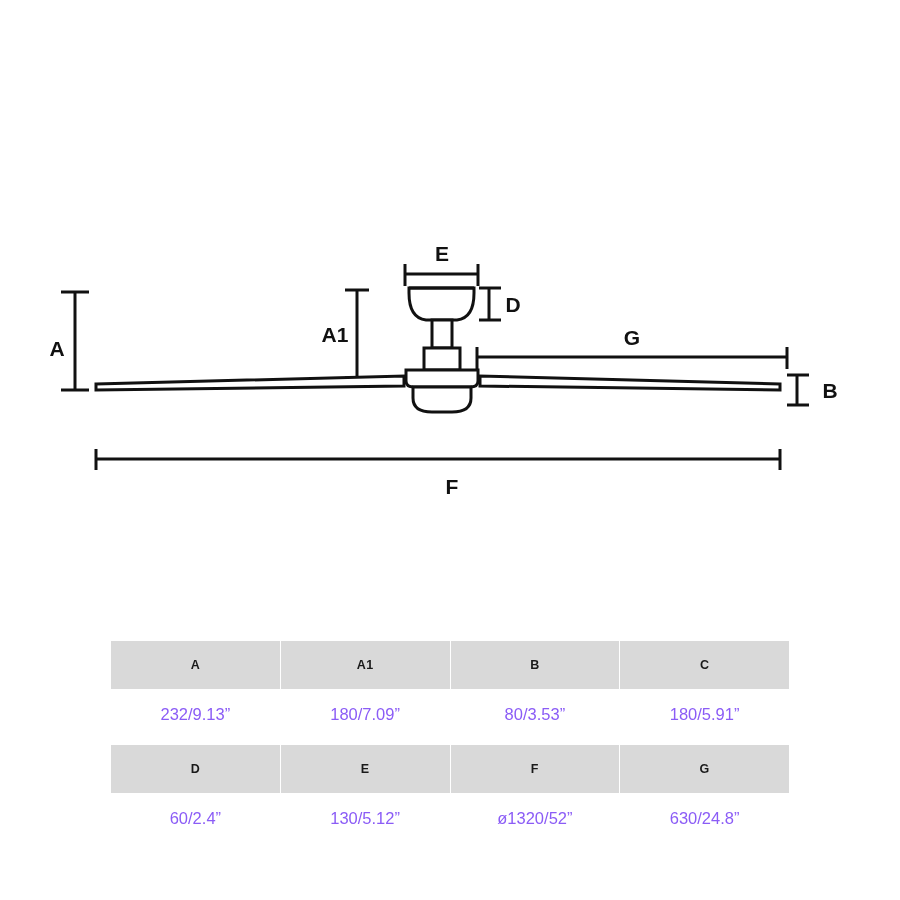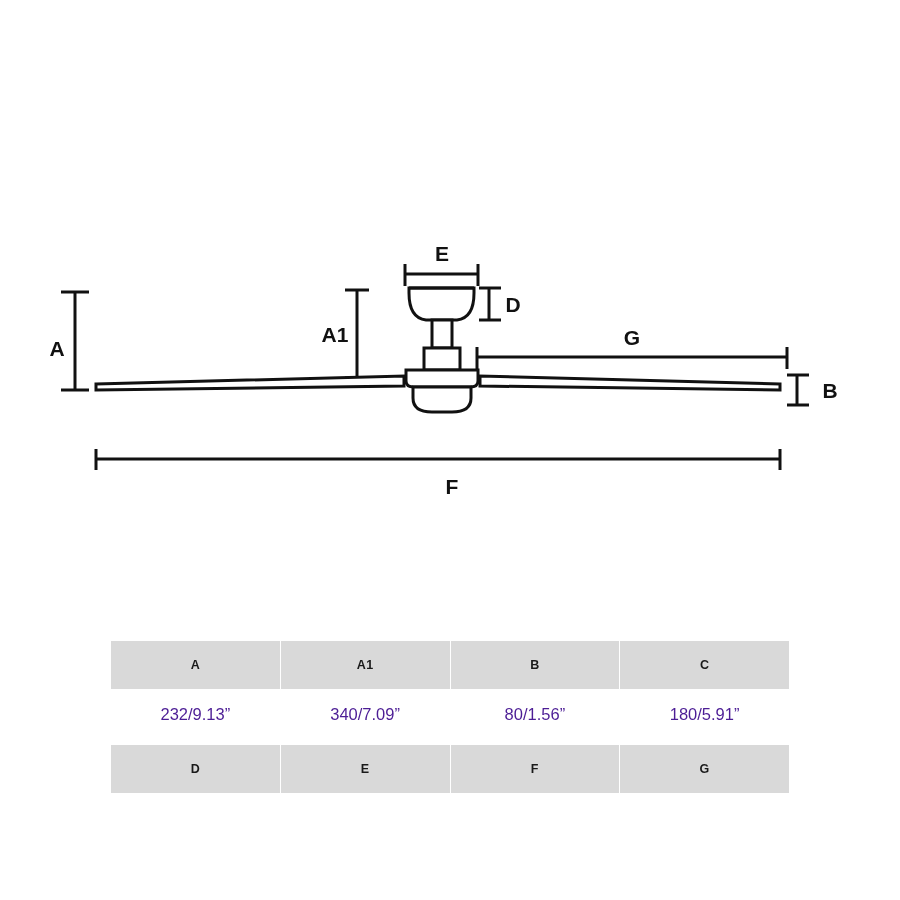--- a/index.html
+++ b/index.html
@@ -56,21 +56,21 @@
   td.hdr {
     background: #d9d9d9;
     font-size: 12.5px;
     font-weight: bold;
     letter-spacing: 0.4px;
     color: #1a1a1a;
   }
   td.val {
     background: #ffffff;
     font-size: 16.5px;
-    color: #4c1d95;
+    color: #8b5cf6;
   }
   tr.spacer td {
     height: 3px;
     border: none;
     background: #ffffff;
   }
 </style>
 </head>
 <body>
 
@@ -153,33 +153,39 @@
     <table class="specs">
       <tbody>
         <tr>
           <td class="hdr">A</td>
           <td class="hdr">A1</td>
           <td class="hdr">B</td>
           <td class="hdr">C</td>
         </tr>
         <tr>
           <td class="val">232/9.13”</td>
-          <td class="val">340/7.09”</td>
-          <td class="val">80/1.56”</td>
+          <td class="val">180/7.09”</td>
+          <td class="val">80/3.53”</td>
           <td class="val">180/5.91”</td>
         </tr>
         <tr class="spacer">
           <td></td>
             <td></td>
           <td></td>
             <td></td>
         </tr>
         <tr>
           <td class="hdr">D</td>
           <td class="hdr">E</td>
           <td class="hdr">F</td>
           <td class="hdr">G</td>
         </tr>
+        <tr>
+          <td class="val">60/2.4”</td>
+          <td class="val">130/5.12”</td>
+          <td class="val">ø1320/52”</td>
+          <td class="val">630/24.8”</td>
+        </tr>
       </tbody>
     </table>
   </div>
 
 </div>
 
 </body></html>

